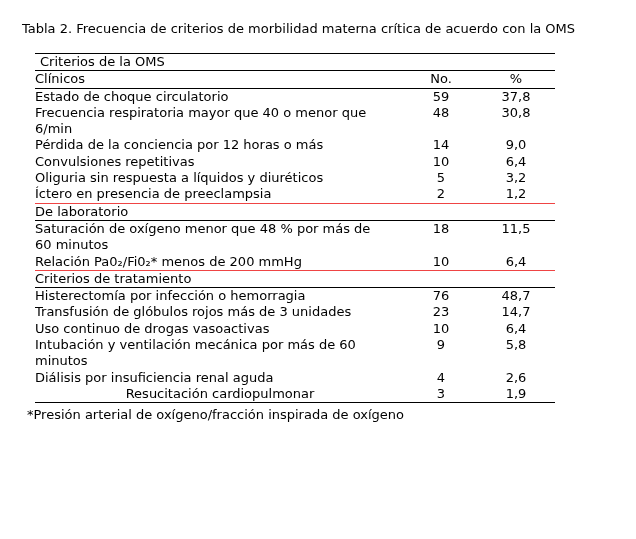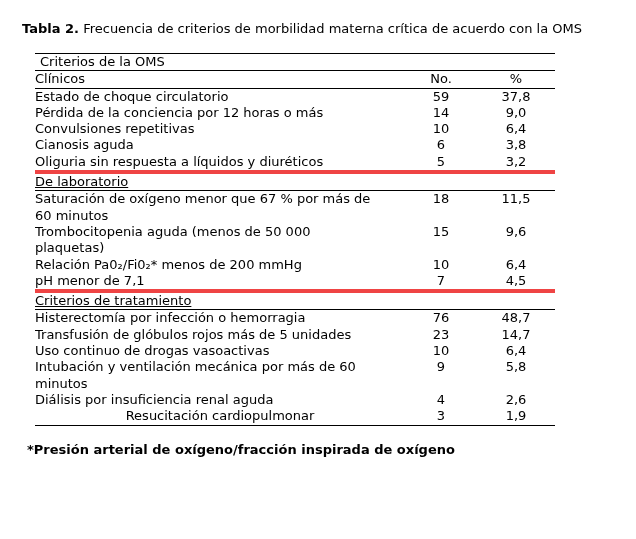--- a/index.html
+++ b/index.html
@@ -10,21 +10,21 @@
     background: #ffffff;
     color: #000000;
     font-family: "DejaVu Sans", "Liberation Sans", sans-serif;
     font-size: 13px;
     overflow: hidden;
   }
   .caption {
     margin: 20px 10px 0 22px;
     line-height: 18px;
   }
-  .caption .bold { font-weight: bold; }
+  .caption .bold { font-weight: normal; }
   table.data {
     border-collapse: collapse;
     table-layout: fixed;
     width: 520px;
     margin: 15px 0 0 35px;
   }
   table.data td {
     padding: 0;
     vertical-align: top;
     line-height: 16.3px;
@@ -36,29 +36,27 @@
     margin-top: 9px;
   }
   td.num { text-align: center; }
   tr.group-row td {
     border-top: 1px solid #000;
     border-bottom: 1px solid #000;
     padding-left: 5px;
   }
   tr.cols-row td { border-bottom: 1px solid #000; }
   tr.section-row td {
-    border-top: 4px solid #ef4444;
+    border-top: 1px solid #ef4444;
     border-bottom: 1px solid #000;
-    text-decoration: underline;
   }
   tbody tr:last-child td { border-bottom: 1px solid #000; text-align: center; }
   .footnote {
-    margin: 16px 0 0 27px;
+    margin: 4px 0 0 27px;
     line-height: 16px;
-    font-weight: bold;
   }
 </style>
 </head>
 <body>
 
 <div class="caption">
   <span class="bold">Tabla 2.</span><span> Frecuencia de criterios de morbilidad materna crítica de acuerdo con la OMS</span>
 </div>
 
 <table class="data">
@@ -77,74 +75,69 @@
       <td class="num">%</td>
     </tr>
   </thead>
   <tbody id="tbody">
       <tr>
         <td class="label">Estado de choque circulatorio</td>
         <td class="num">59</td>
         <td class="num">37,8</td>
       </tr>
       <tr>
+        <td class="label">Frecuencia respiratoria mayor que 40 o menor que
+6/min</td>
+        <td class="num">48</td>
+        <td class="num">30,8</td>
+      </tr>
+      <tr>
         <td class="label">Pérdida de la conciencia por 12 horas o más</td>
         <td class="num">14</td>
         <td class="num">9,0</td>
       </tr>
       <tr>
         <td class="label">Convulsiones repetitivas</td>
         <td class="num">10</td>
         <td class="num">6,4</td>
       </tr>
       <tr>
-        <td class="label">Cianosis aguda</td>
-        <td class="num">6</td>
-        <td class="num">3,8</td>
-      </tr>
-      <tr>
         <td class="label">Oliguria sin respuesta a líquidos y diuréticos</td>
         <td class="num">5</td>
         <td class="num">3,2</td>
+      </tr>
+      <tr>
+        <td class="label">Íctero en presencia de preeclampsia</td>
+        <td class="num">2</td>
+        <td class="num">1,2</td>
       </tr>
       <tr class="section-row">
         <td colspan="3" class="label">De laboratorio</td>
       </tr>
       <tr>
-        <td class="label">Saturación de oxígeno menor que 67 % por más de
+        <td class="label">Saturación de oxígeno menor que 48 % por más de
 60 minutos</td>
         <td class="num">18</td>
         <td class="num">11,5</td>
       </tr>
       <tr>
-        <td class="label">Trombocitopenia aguda (menos de 50 000
-plaquetas)</td>
-        <td class="num">15</td>
-        <td class="num">9,6</td>
-      </tr>
-      <tr>
         <td class="label">Relación Pa0₂/Fi0₂* menos de 200 mmHg</td>
         <td class="num">10</td>
         <td class="num">6,4</td>
-      </tr>
-      <tr>
-        <td class="label">pH menor de 7,1</td>
-        <td class="num">7</td>
-        <td class="num">4,5</td>
       </tr>
       <tr class="section-row">
         <td colspan="3" class="label">Criterios de tratamiento</td>
       </tr>
       <tr>
         <td class="label">Histerectomía por infección o hemorragia</td>
         <td class="num">76</td>
         <td class="num">48,7</td>
       </tr>
       <tr>
-        <td class="label">Transfusión de glóbulos rojos más de 5 unidades</td>
+        <td class="label">Transfusión de glóbulos rojos más de 3 unidades</td>
         <td class="num">23</td>
         <td class="num">14,7</td>
       </tr>
       <tr>
         <td class="label">Uso continuo de drogas vasoactivas</td>
         <td class="num">10</td>
         <td class="num">6,4</td>
       </tr>
       <tr>
         <td class="label">Intubación y ventilación mecánica por más de 60

